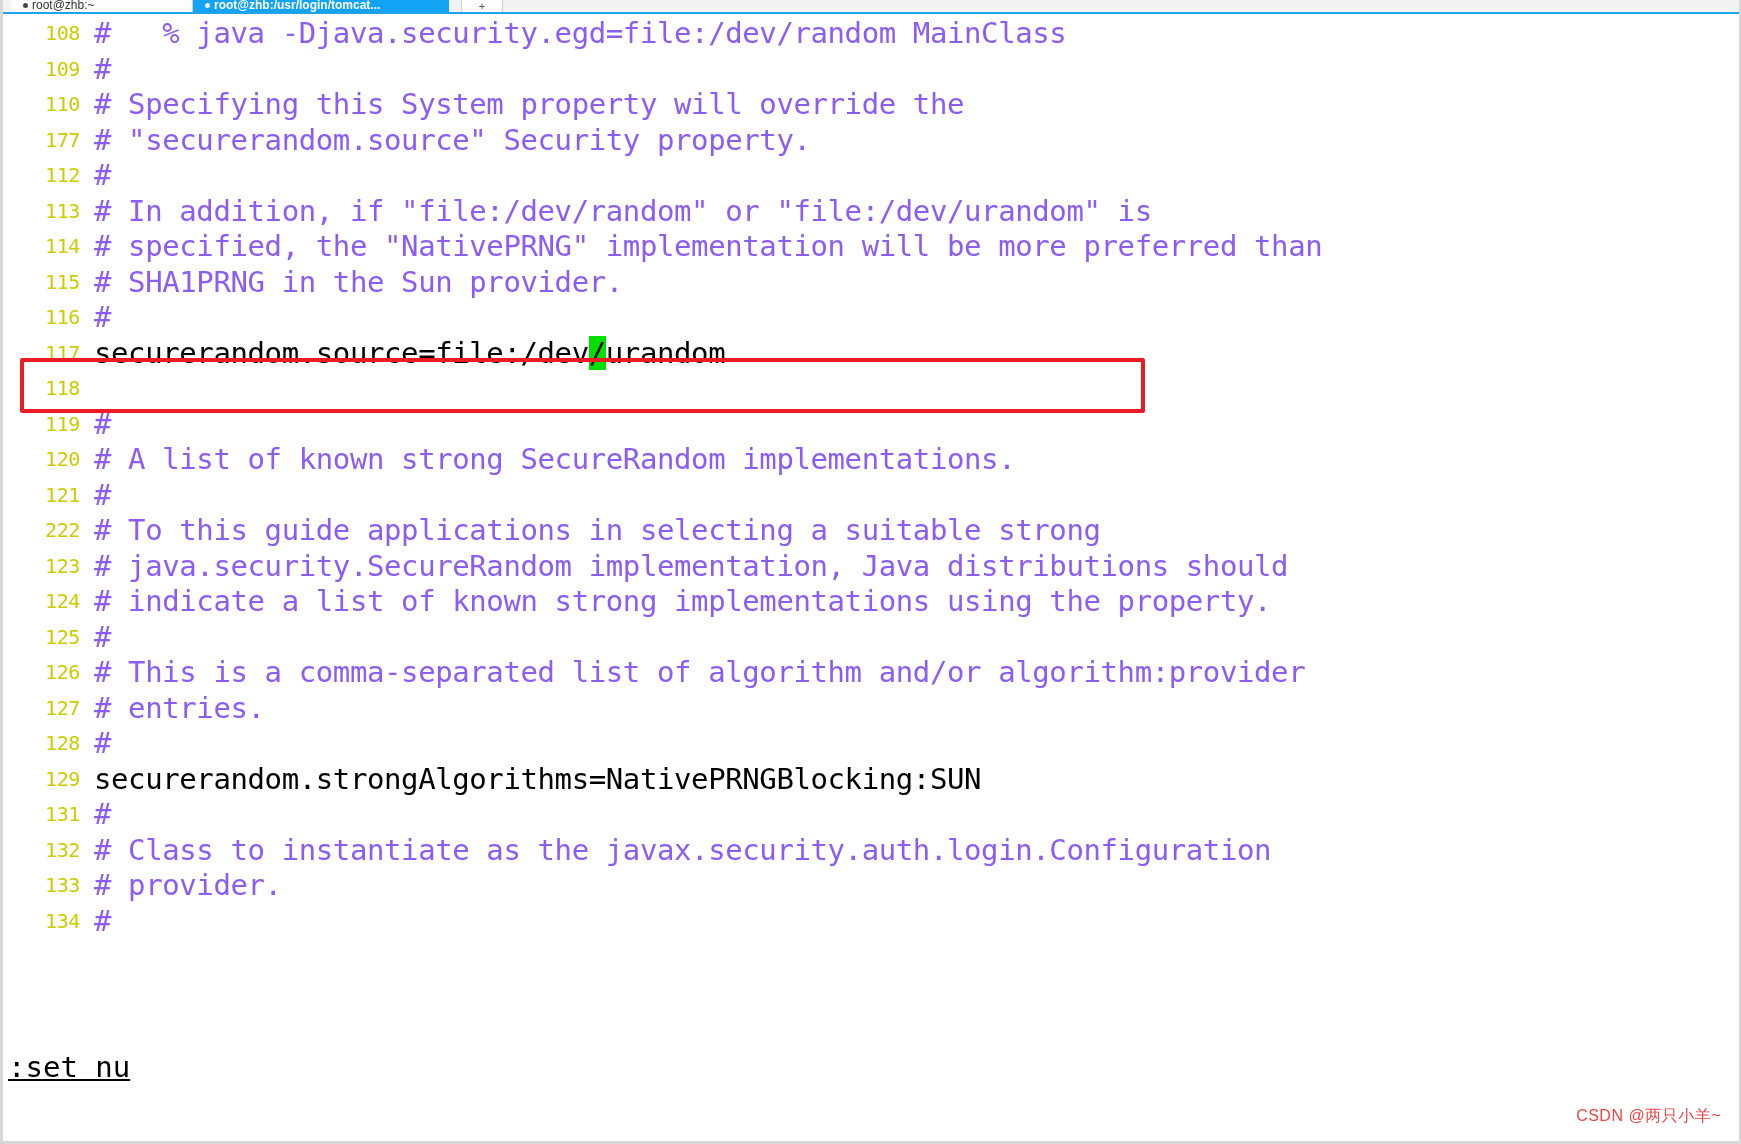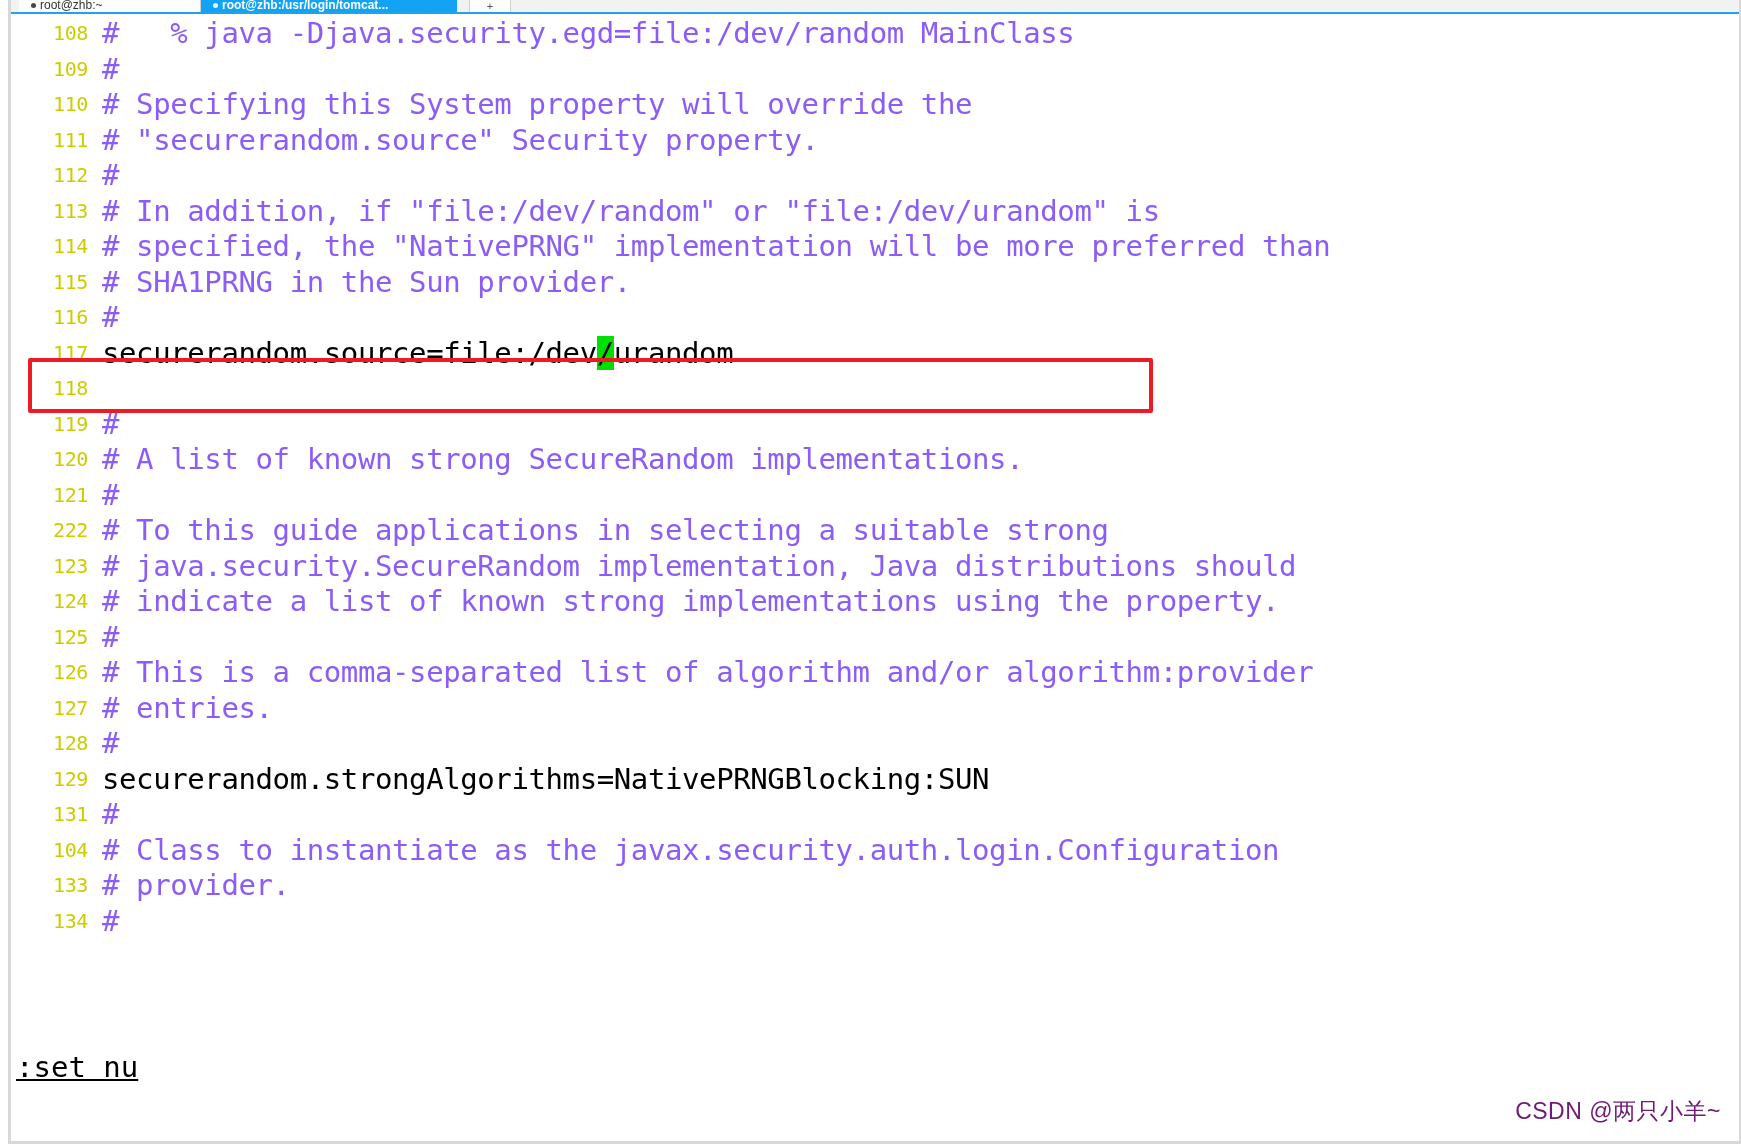--- a/index.html
+++ b/index.html
@@ -17,21 +17,20 @@
 
   
   #app-window {
     position: absolute;
     inset: 0;
     background: #ffffff;
     border-left: 3px solid #d8d8d8;
     border-right: 2px solid #d8d8d8;
     border-bottom: 3px solid #d8d8d8;
     box-sizing: border-box;
-    margin-left: 8px;
   }
 
   
   #tab-bar {
     position: absolute;
     top: 0; left: 0; right: 0;
     height: 14px;
     background: #f2f2f2;
     border-bottom: 2px solid #1fa3ec;
     display: flex;
@@ -169,22 +168,22 @@
     white-space: pre;
     text-decoration: underline;
   }
 
   
   #watermark {
     position: absolute;
     right: 18px;
     bottom: 14px;
     font-family: "Liberation Sans", sans-serif;
-    font-size: 23px;
-    color: #701a75;
+    font-size: 16px;
+    color: #ef4444;
     letter-spacing: 0.5px;
     white-space: nowrap;
     z-index: 6;
   }
 </style>
 </head>
 <body>
 
 <div id="app-window">
 
@@ -198,41 +197,41 @@
       <span class="tab-label">root@zhb:/usr/login/tomcat...</span>
     </div>
     <div id="tab-add">+</div>
   </div>
 
   <div id="editor">
     <div id="code-area">
         <div class="code-line"><span class="lnum">108</span><span class="ltext c-comment">#   % java -Djava.security.egd=file:/dev/random MainClass</span></div>
         <div class="code-line"><span class="lnum">109</span><span class="ltext c-comment">#</span></div>
         <div class="code-line"><span class="lnum">110</span><span class="ltext c-comment"># Specifying this System property will override the</span></div>
-        <div class="code-line"><span class="lnum">111</span><span class="ltext c-comment"># "securerandom.source" Security property.</span></div>
+        <div class="code-line"><span class="lnum">177</span><span class="ltext c-comment"># "securerandom.source" Security property.</span></div>
         <div class="code-line"><span class="lnum">112</span><span class="ltext c-comment">#</span></div>
         <div class="code-line"><span class="lnum">113</span><span class="ltext c-comment"># In addition, if "file:/dev/random" or "file:/dev/urandom" is</span></div>
         <div class="code-line"><span class="lnum">114</span><span class="ltext c-comment"># specified, the "NativePRNG" implementation will be more preferred than</span></div>
         <div class="code-line"><span class="lnum">115</span><span class="ltext c-comment"># SHA1PRNG in the Sun provider.</span></div>
         <div class="code-line"><span class="lnum">116</span><span class="ltext c-comment">#</span></div>
         <div class="code-line"><span class="lnum">117</span><span class="ltext c-plain">securerandom.source=file:/dev<span class="cursor-block">/</span>urandom</span></div>
         <div class="code-line"><span class="lnum">118</span><span class="ltext c-plain"></span></div>
         <div class="code-line"><span class="lnum">119</span><span class="ltext c-comment">#</span></div>
         <div class="code-line"><span class="lnum">120</span><span class="ltext c-comment"># A list of known strong SecureRandom implementations.</span></div>
         <div class="code-line"><span class="lnum">121</span><span class="ltext c-comment">#</span></div>
         <div class="code-line"><span class="lnum">222</span><span class="ltext c-comment"># To this guide applications in selecting a suitable strong</span></div>
         <div class="code-line"><span class="lnum">123</span><span class="ltext c-comment"># java.security.SecureRandom implementation, Java distributions should</span></div>
         <div class="code-line"><span class="lnum">124</span><span class="ltext c-comment"># indicate a list of known strong implementations using the property.</span></div>
         <div class="code-line"><span class="lnum">125</span><span class="ltext c-comment">#</span></div>
         <div class="code-line"><span class="lnum">126</span><span class="ltext c-comment"># This is a comma-separated list of algorithm and/or algorithm:provider</span></div>
         <div class="code-line"><span class="lnum">127</span><span class="ltext c-comment"># entries.</span></div>
         <div class="code-line"><span class="lnum">128</span><span class="ltext c-comment">#</span></div>
         <div class="code-line"><span class="lnum">129</span><span class="ltext c-plain">securerandom.strongAlgorithms=NativePRNGBlocking:SUN</span></div>
         <div class="code-line"><span class="lnum">131</span><span class="ltext c-comment">#</span></div>
-        <div class="code-line"><span class="lnum">104</span><span class="ltext c-comment"># Class to instantiate as the javax.security.auth.login.Configuration</span></div>
+        <div class="code-line"><span class="lnum">132</span><span class="ltext c-comment"># Class to instantiate as the javax.security.auth.login.Configuration</span></div>
         <div class="code-line"><span class="lnum">133</span><span class="ltext c-comment"># provider.</span></div>
         <div class="code-line"><span class="lnum">134</span><span class="ltext c-comment">#</span></div>
       </div>
 
     <div id="highlight-box"></div>
 
     <div id="status-line">:set nu</div>
   </div>
 
   <div id="watermark">CSDN @两只小羊~</div>

